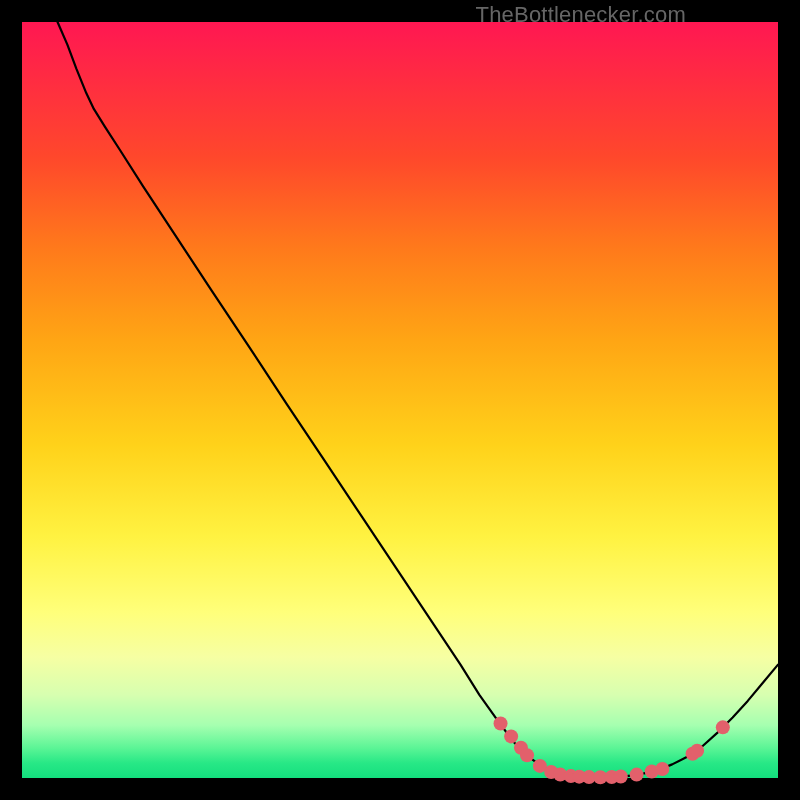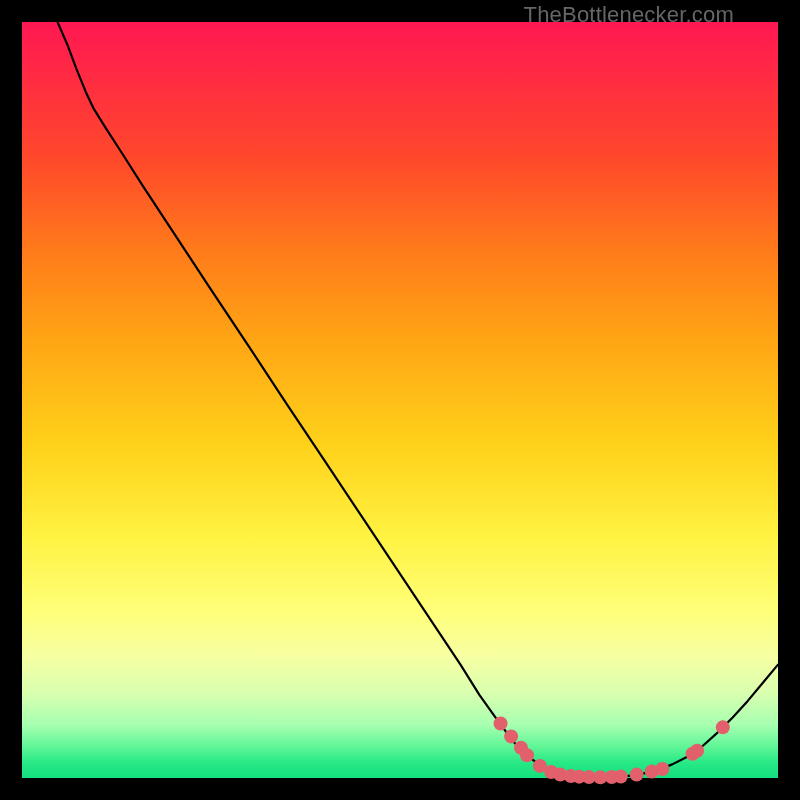--- a/index.html
+++ b/index.html
@@ -11,21 +11,20 @@
     overflow: hidden;
     font-family: Arial, Helvetica, sans-serif;
   }
   .frame {
     position: absolute;
     top: 0;
     left: 0;
     width: 696px;
     height: 800px;
     background: #000;
-    padding-left: 48px;
   }
   .plot-area {
     position: absolute;
     
     top: 22px;
     left: 22px;
     width: 756px;
     height: 756px;
     
     background: linear-gradient(

